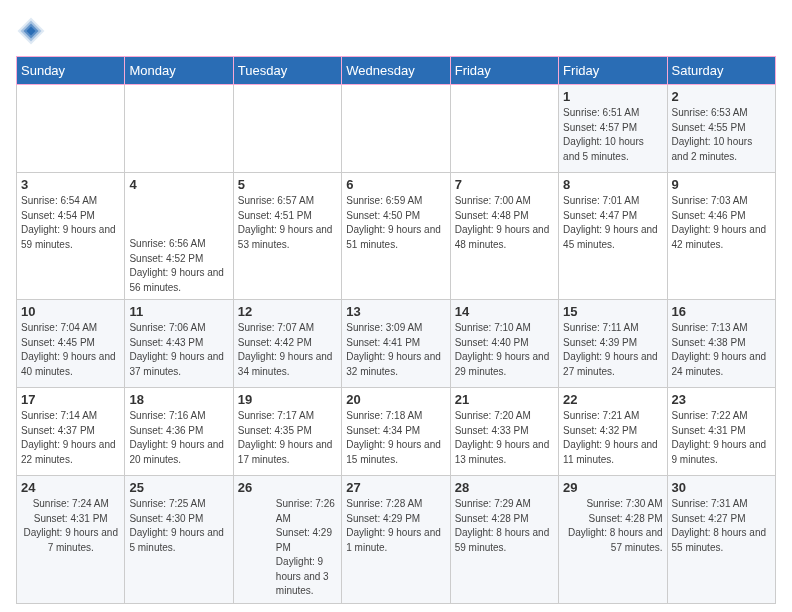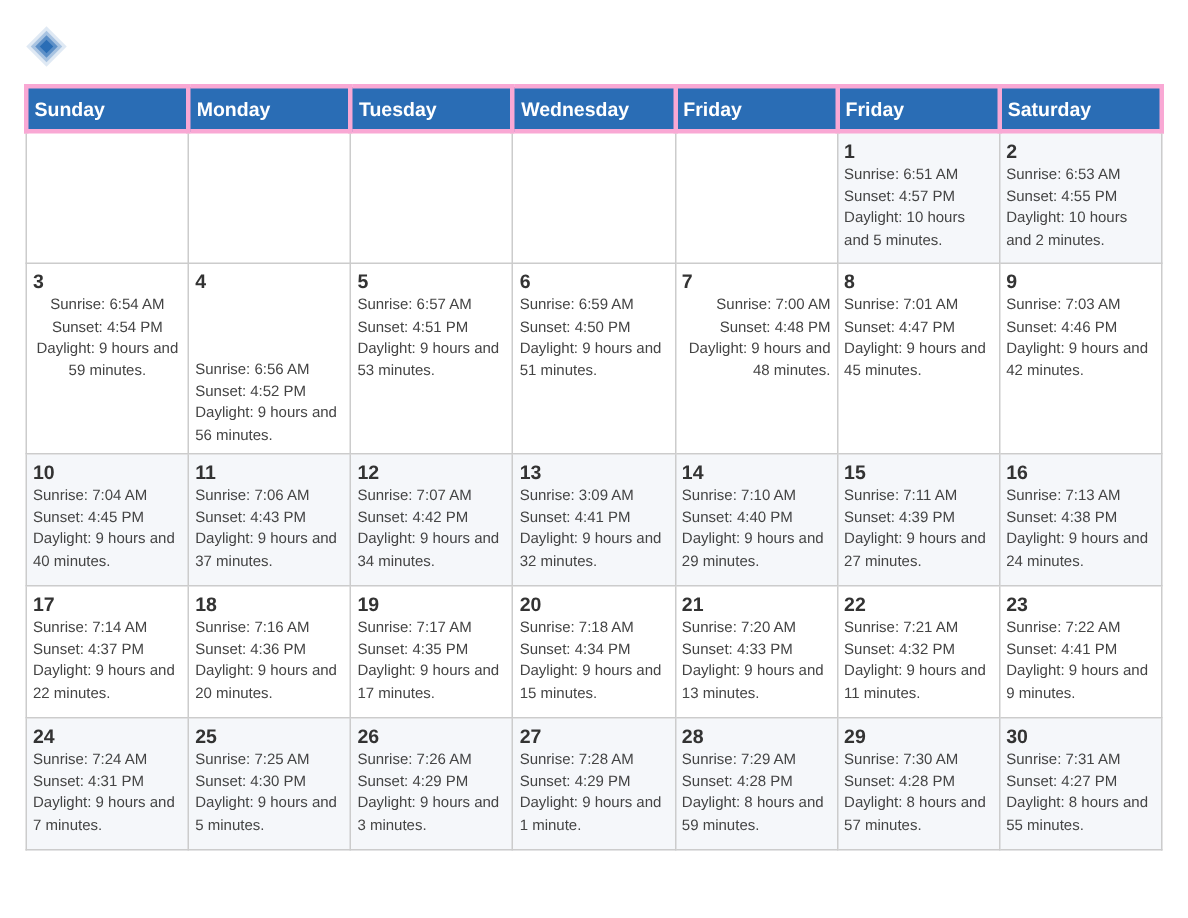--- a/index.html
+++ b/index.html
@@ -49,22 +49,22 @@
       table-layout: fixed;
     }
     thead tr {
       background: #2a6db5;
       color: white;
     }
     thead th {
       padding: 6px 4px;
       font-size: 13px;
       text-align: left;
-      font-weight: bold;
-      border: 3px solid #f9a8d4;
+      font-weight: normal;
+      border: 1px solid #f9a8d4;
     }
     tbody tr {
       vertical-align: top;
     }
     tbody td {
       border: 1px solid #ccc;
       padding: 4px 4px;
       font-size: 10.5px;
       color: #333;
       height: 88px;
@@ -139,21 +139,21 @@
         <td>
           <span class="day-num">2</span>
           <div class="day-info" style="white-space: pre-line;">Sunrise: 6:53 AM
 Sunset: 4:55 PM
 Daylight: 10 hours and 2 minutes.</div>
         </td>
       </tr>
       <tr>
         <td>
           <span class="day-num">3</span>
-          <div class="day-info" style="white-space: pre-line; text-align: center;">Sunrise: 6:54 AM
+          <div class="day-info" style="white-space: pre-line;">Sunrise: 6:54 AM
 Sunset: 4:54 PM
 Daylight: 9 hours and 59 minutes.</div>
         </td>
         <td>
           <span class="day-num">4</span>
           <div class="day-info" style="white-space: pre-line; margin-top: 45px;">Sunrise: 6:56 AM
 Sunset: 4:52 PM
 Daylight: 9 hours and 56 minutes.</div>
         </td>
         <td>
@@ -163,21 +163,21 @@
 Daylight: 9 hours and 53 minutes.</div>
         </td>
         <td>
           <span class="day-num">6</span>
           <div class="day-info" style="white-space: pre-line;">Sunrise: 6:59 AM
 Sunset: 4:50 PM
 Daylight: 9 hours and 51 minutes.</div>
         </td>
         <td>
           <span class="day-num">7</span>
-          <div class="day-info" style="white-space: pre-line; text-align: right;">Sunrise: 7:00 AM
+          <div class="day-info" style="white-space: pre-line;">Sunrise: 7:00 AM
 Sunset: 4:48 PM
 Daylight: 9 hours and 48 minutes.</div>
         </td>
         <td>
           <span class="day-num">8</span>
           <div class="day-info" style="white-space: pre-line;">Sunrise: 7:01 AM
 Sunset: 4:47 PM
 Daylight: 9 hours and 45 minutes.</div>
         </td>
         <td>
@@ -264,58 +264,58 @@
         </td>
         <td>
           <span class="day-num">22</span>
           <div class="day-info" style="white-space: pre-line;">Sunrise: 7:21 AM
 Sunset: 4:32 PM
 Daylight: 9 hours and 11 minutes.</div>
         </td>
         <td>
           <span class="day-num">23</span>
           <div class="day-info" style="white-space: pre-line;">Sunrise: 7:22 AM
-Sunset: 4:41 PM
+Sunset: 4:31 PM
 Daylight: 9 hours and 9 minutes.</div>
         </td>
       </tr>
       <tr>
         <td>
           <span class="day-num">24</span>
-          <div class="day-info" style="white-space: pre-line;">Sunrise: 7:24 AM
+          <div class="day-info" style="white-space: pre-line; text-align: center;">Sunrise: 7:24 AM
 Sunset: 4:31 PM
 Daylight: 9 hours and 7 minutes.</div>
         </td>
         <td>
           <span class="day-num">25</span>
           <div class="day-info" style="white-space: pre-line;">Sunrise: 7:25 AM
 Sunset: 4:30 PM
 Daylight: 9 hours and 5 minutes.</div>
         </td>
         <td>
           <span class="day-num">26</span>
-          <div class="day-info" style="white-space: pre-line;">Sunrise: 7:26 AM
+          <div class="day-info" style="white-space: pre-line; margin-left: 38px;">Sunrise: 7:26 AM
 Sunset: 4:29 PM
 Daylight: 9 hours and 3 minutes.</div>
         </td>
         <td>
           <span class="day-num">27</span>
           <div class="day-info" style="white-space: pre-line;">Sunrise: 7:28 AM
 Sunset: 4:29 PM
 Daylight: 9 hours and 1 minute.</div>
         </td>
         <td>
           <span class="day-num">28</span>
           <div class="day-info" style="white-space: pre-line;">Sunrise: 7:29 AM
 Sunset: 4:28 PM
 Daylight: 8 hours and 59 minutes.</div>
         </td>
         <td>
           <span class="day-num">29</span>
-          <div class="day-info" style="white-space: pre-line;">Sunrise: 7:30 AM
+          <div class="day-info" style="white-space: pre-line; text-align: right;">Sunrise: 7:30 AM
 Sunset: 4:28 PM
 Daylight: 8 hours and 57 minutes.</div>
         </td>
         <td>
           <span class="day-num">30</span>
           <div class="day-info" style="white-space: pre-line;">Sunrise: 7:31 AM
 Sunset: 4:27 PM
 Daylight: 8 hours and 55 minutes.</div>
         </td>
       </tr>

